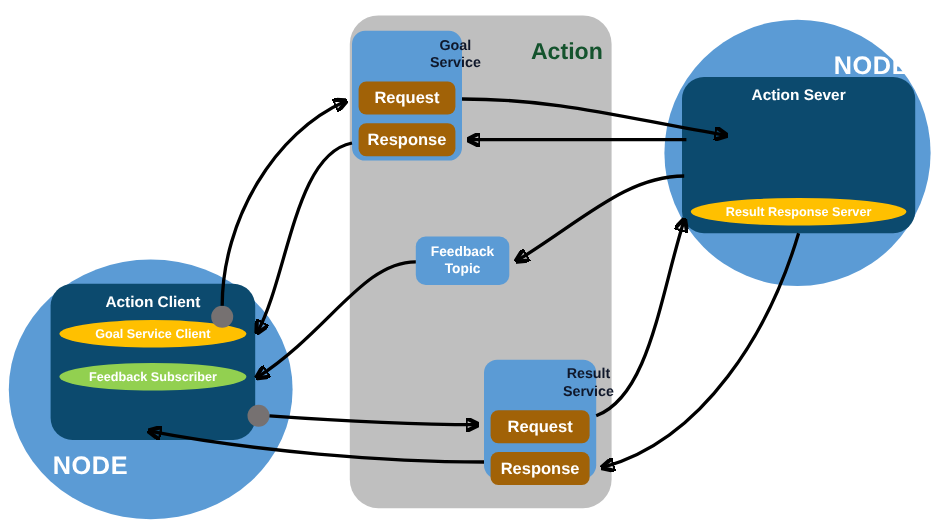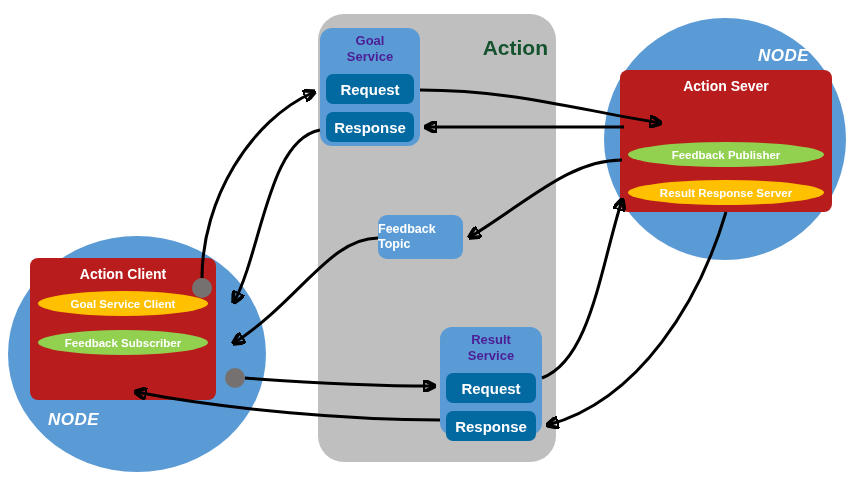--- a/index.html
+++ b/index.html
@@ -44,38 +44,37 @@
     position: absolute;
     background: #5B9BD5;
     border-radius: 50%;
     z-index: 2;
   }
   #node-client-circle { left: 8px;   top: 236px; width: 258px; height: 236px; }
   #node-server-circle { left: 604px; top: 18px;  width: 242px; height: 242px; }
 
   .node-label {
     position: absolute;
-    font-size: 17px;
+    font-size: 23px;
     font-weight: bold;
     color: #ffffff;
     z-index: 6;
     letter-spacing: 0.5px;
-    font-style: italic;
   }
   #node-label-client { left: 48px;  top: 410px; }
   #node-label-server { left: 758px; top: 46px; }
 
   
   .inner-box {
     position: absolute;
-    background: #b91c1c;
-    border-radius: 8px;
+    background: #0c4a6e;
+    border-radius: 20px;
     z-index: 3;
   }
-  #action-client-box { left: 30px;  top: 258px; width: 186px; height: 142px; }
+  #action-client-box { left: 46px;  top: 258px; width: 186px; height: 142px; }
   #action-server-box { left: 620px; top: 70px;  width: 212px; height: 142px; }
 
   .inner-box-title {
     position: absolute;
     width: 100%;
     text-align: center;
     top: 8px;
     font-size: 14px;
     font-weight: bold;
     color: #ffffff;
@@ -115,26 +114,27 @@
   #goal-service-box   { left: 320px; top: 28px;  width: 100px; height: 118px; }
   #result-service-box { left: 440px; top: 327px; width: 102px; height: 108px; }
 
   .service-title {
     position: absolute;
     top: 5px;
     width: 100%;
     text-align: center;
     font-size: 13px;
     font-weight: bold;
-    color: #4c1d95;
+    color: #0f172a;
     line-height: 16px;
+    padding-left: 44px;
   }
   .rr-chip {
     position: absolute;
-    background: #0369a1;
+    background: #a16207;
     border-radius: 7px;
     display: flex;
     align-items: center;
     justify-content: center;
     font-size: 15px;
     font-weight: bold;
     color: #ffffff;
     height: 30px;
   }
   #goal-request    { left: 6px; top: 46px; width: 88px; }
@@ -147,21 +147,21 @@
     position: absolute;
     left: 378px;
     top: 215px;
     width: 85px;
     height: 44px;
     background: #5B9BD5;
     border-radius: 9px;
     z-index: 5;
     display: flex;
     flex-direction: column;
-    align-items: flex-start;
+    align-items: center;
     justify-content: center;
     font-size: 12.5px;
     font-weight: bold;
     color: #ffffff;
     line-height: 15px;
   }
 
   
   .conn-dot {
     position: absolute;
@@ -200,21 +200,20 @@
     <div class="inner-box-title">Action Client</div>
     <div class="iface yellow" id="iface-goal-client">Goal Service Client</div>
     <div class="iface green" id="iface-feedback-sub">Feedback Subscriber</div>
   </div>
 
   <div class="node-circle" id="node-server-circle"></div>
   <div class="node-label" id="node-label-server">NODE</div>
 
   <div class="inner-box" id="action-server-box">
     <div class="inner-box-title">Action Sever</div>
-    <div class="iface green" id="iface-feedback-pub">Feedback Publisher</div>
     <div class="iface yellow" id="iface-result-server">Result Response Server</div>
   </div>
 
   <div class="service-box" id="goal-service-box">
     <div class="service-title">
       <div>Goal</div>
       <div>Service</div>
     </div>
     <div class="rr-chip" id="goal-request">Request</div>
     <div class="rr-chip" id="goal-response">Response</div>

